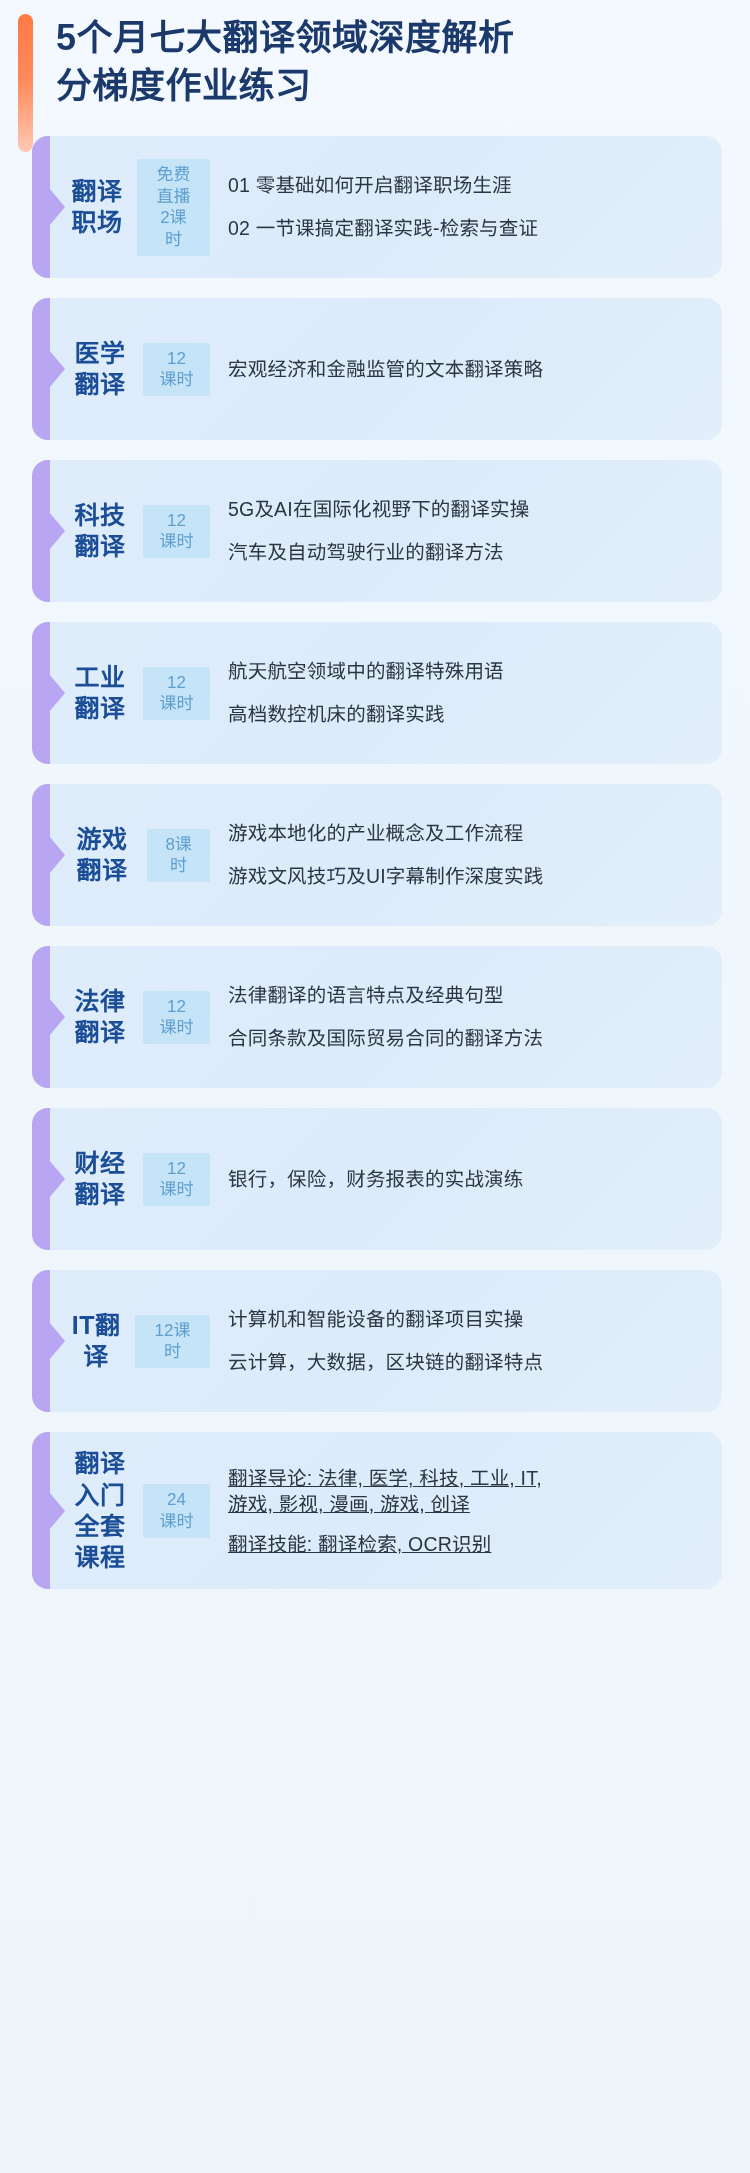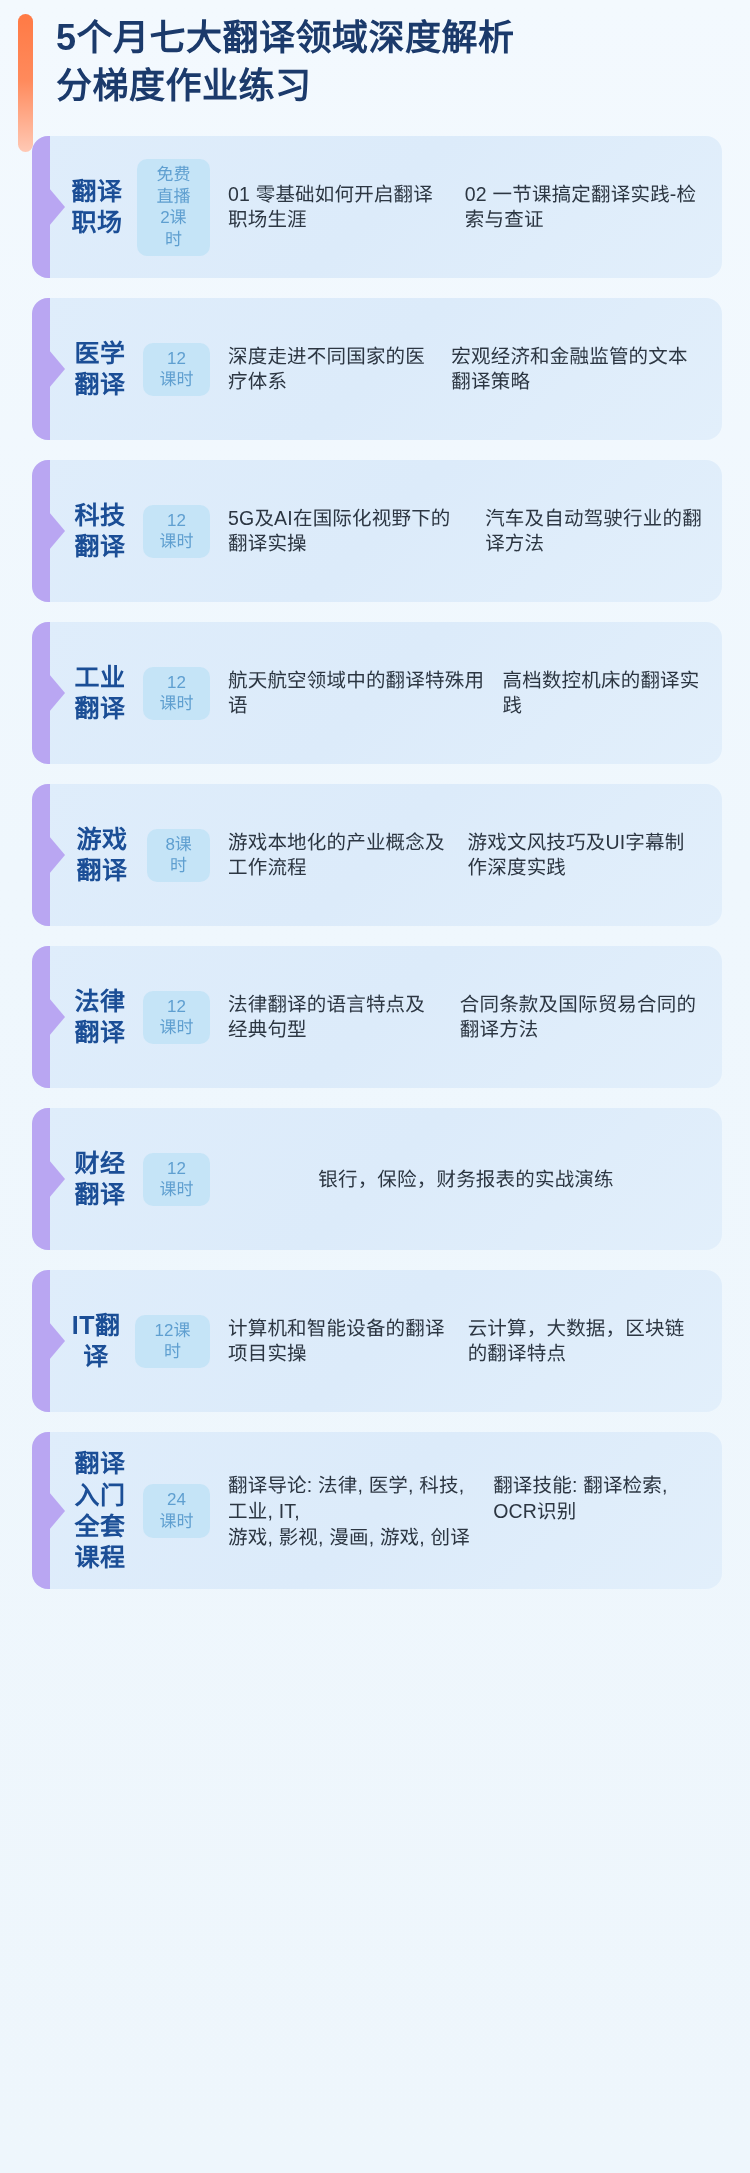--- a/index.html
+++ b/index.html
@@ -111,46 +111,46 @@
     text-align: center;
     letter-spacing: 0.5px;
     white-space: pre-line;
   }
 
   .badge {
     background: #c5e4f7;
     color: #5f9fd0;
     font-size: 17px;
     line-height: 1.28;
-    border-radius: 10px;
+    border-radius: 2px;
     padding: 5px 16px;
     text-align: center;
     white-space: pre-line;
   }
 
   .card-right {
     flex: 1 1 auto;
     display: flex;
-    flex-direction: row;
+    flex-direction: column;
     justify-content: center;
     gap: 18px;
     padding-left: 10px;
   }
 
   .lesson {
     color: #2c3642;
     font-size: 19.5px;
     line-height: 1.3;
     letter-spacing: 0.2px;
     white-space: pre-line;
   }
 
   
   .card.compact .card-right { gap: 14px; }
-  .card.compact .lesson { line-height: 1.34; }
+  .card.compact .lesson { line-height: 1.34; text-decoration: underline; }
 </style>
 </head>
 <body>
 
 <div class="page">
 
   <div class="header">
     <div class="accent-bar"></div>
     <h1 class="title">5个月七大翻译领域深度解析
 分梯度作业练习</h1>
@@ -171,21 +171,20 @@
       </div>
     </div>
 
     <div class="card">
       <div class="tab"></div>
       <div class="card-left">
         <div class="cat-name">医学翻译</div>
         <div class="badge">12课时</div>
       </div>
       <div class="card-right">
-        <div class="lesson">深度走进不同国家的医疗体系</div>
         <div class="lesson">宏观经济和金融监管的文本翻译策略</div>
       </div>
     </div>
 
     <div class="card">
       <div class="tab"></div>
       <div class="card-left">
         <div class="cat-name">科技翻译</div>
         <div class="badge">12课时</div>
       </div>

